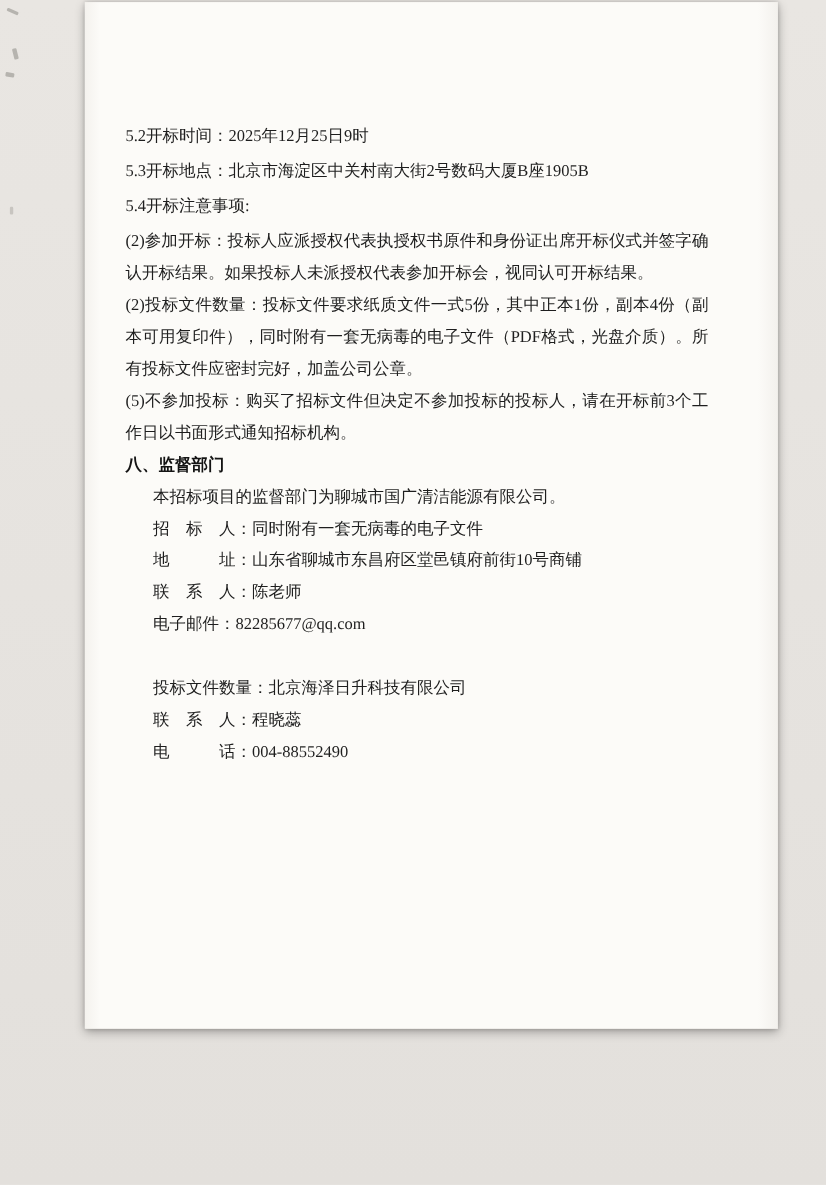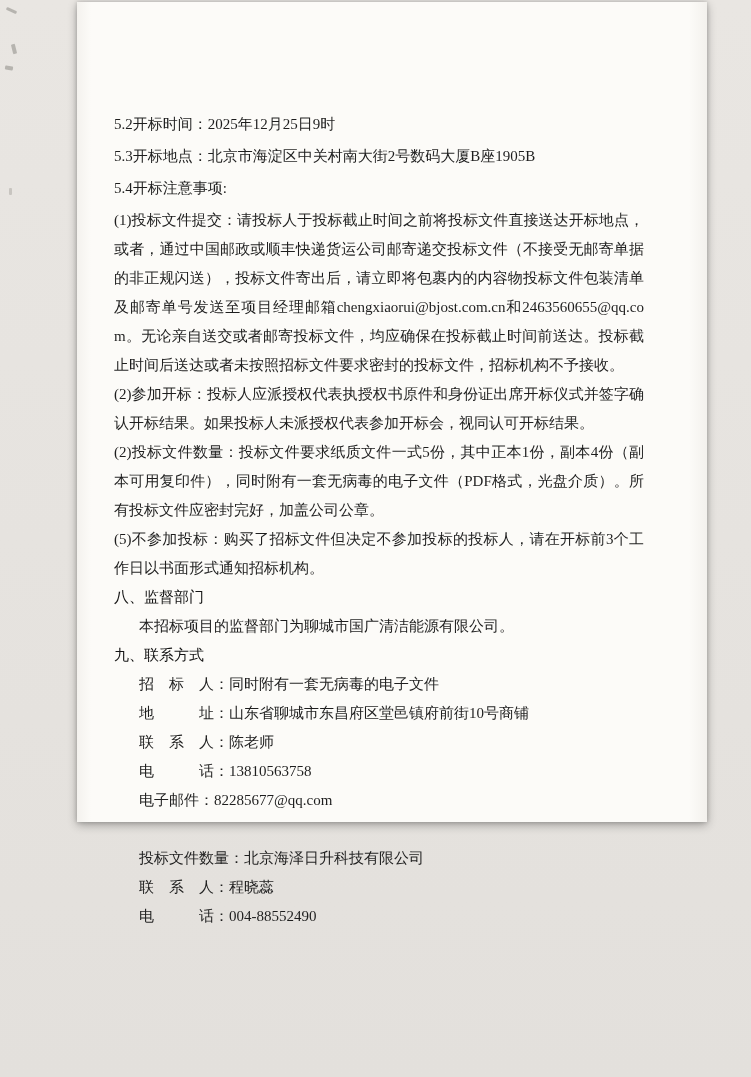--- a/index.html
+++ b/index.html
@@ -27,21 +27,21 @@
     }
     .a1 { left: 6px;  top: 9px;   width: 11px; height: 3px; transform: rotate(24deg); }
     .a2 { left: 12px; top: 44px;  width: 4px;  height: 10px; transform: rotate(-14deg); }
     .a3 { left: 5px;  top: 66px;  width: 8px;  height: 4px; transform: rotate(9deg); }
     .a4 { left: 9px;  top: 188px; width: 3px;  height: 7px; opacity: 0.35; }
     .paper {
       position: absolute;
       left: 77px;
       top: 2px;
       width: 630px;
-      height: 820px;
+      height: 933px;
       background: linear-gradient(90deg, #f4f2ee 0px, var(--paper, #fcfbf8) 14px,
                   var(--paper, #fcfbf8) 612px, #f3f1ed 630px);
       box-shadow: 0 3px 9px rgba(0,0,0,0.30), 0 0 4px rgba(0,0,0,0.18);
     }
     .content {
       padding: 108px 63px 0 37px;
       color: var(--ink, #1e1e1e);
       font-size: 15px;
       line-height: 29px;
     }
@@ -51,21 +51,21 @@
       line-height: 29px;
     }
     .item {
       margin-bottom: 3px;
     }
     .para {
       text-align: justify;
       word-break: break-all;
     }
     .heading {
-      font-weight: 400;
+      font-weight: 700;
       color: #141414;
     }
     .indent {
       padding-left: 25px;
     }
     .contact-row {
       padding-left: 25px;
     }
     .contact-row .label,
     .contact-row .value {
@@ -84,35 +84,32 @@
   <div class="artifact a3"></div>
   <div class="artifact a4"></div>
 
   <div class="paper">
     <div class="content">
 
       <p class="item">5.2开标时间：2025年12月25日9时</p>
       <p class="item">5.3开标地点：北京市海淀区中关村南大街2号数码大厦B座1905B</p>
       <p class="item">5.4开标注意事项:</p>
 
-      <p class="para">(1)投标文件提交：请投标人于投标截止时间之前将投标文件直接送达开标地点，或者，通过中国邮政或顺丰快递货运公司邮寄递交投标文件（不接受无邮寄单据的非正规闪送），投标文件寄出后，请立即将包裹内的内容物投标文件包装清单及邮寄单号发送至项目经理邮箱chengxiaorui@bjost.com.cn和2463560655@qq.com。无论亲自送交或者邮寄投标文件，均应确保在投标截止时间前送达。投标截止时间后送达或者未按照招标文件要求密封的投标文件，招标机构不予接收。</p>
       <p class="para">(2)参加开标：投标人应派授权代表执授权书原件和身份证出席开标仪式并签字确认开标结果。如果投标人未派授权代表参加开标会，视同认可开标结果。</p>
       <p class="para">(2)投标文件数量：投标文件要求纸质文件一式5份，其中正本1份，副本4份（副本可用复印件），同时附有一套无病毒的电子文件（PDF格式，光盘介质）。所有投标文件应密封完好，加盖公司公章。</p>
       <p class="para">(5)不参加投标：购买了招标文件但决定不参加投标的投标人，请在开标前3个工作日以书面形式通知招标机构。</p>
 
       <h3 class="heading">八、监督部门</h3>
       <p class="indent">本招标项目的监督部门为聊城市国广清洁能源有限公司。</p>
 
-      <h3 class="heading">九、联系方式</h3>
 
       <div>
         <p class="contact-row"><span class="label">招　标　人：</span><span class="value">同时附有一套无病毒的电子文件</span></p>
         <p class="contact-row"><span class="label">地　　　址：</span><span class="value">山东省聊城市东昌府区堂邑镇府前街10号商铺</span></p>
         <p class="contact-row"><span class="label">联　系　人：</span><span class="value">陈老师</span></p>
-        <p class="contact-row"><span class="label">电　　　话：</span><span class="value">13810563758</span></p>
         <p class="contact-row"><span class="label">电子邮件：</span><span class="value">82285677@qq.com</span></p>
       </div>
 
       <div class="block-gap"></div>
 
       <div>
         <p class="contact-row"><span class="label">投标文件数量：</span><span class="value">北京海泽日升科技有限公司</span></p>
         <p class="contact-row"><span class="label">联　系　人：</span><span class="value">程晓蕊</span></p>
         <p class="contact-row"><span class="label">电　　　话：</span><span class="value">004-88552490</span></p>
       </div>

